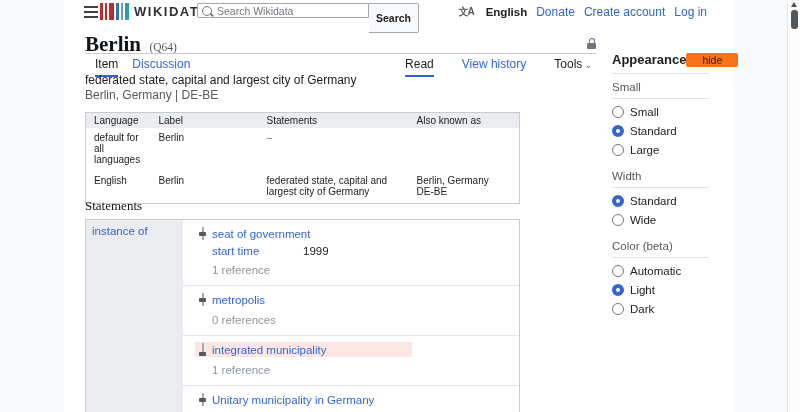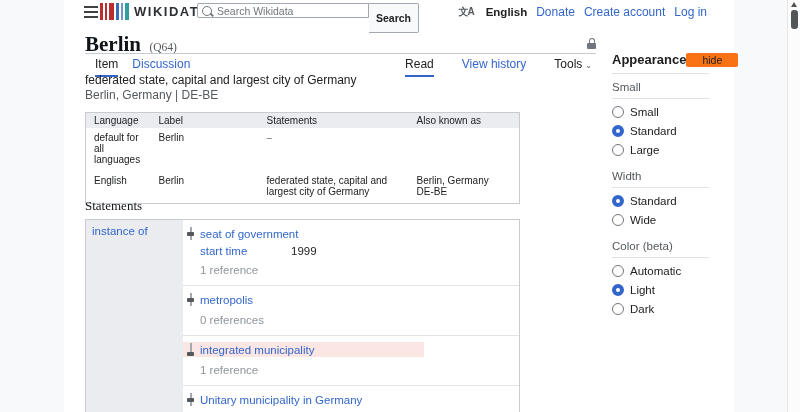--- a/index.html
+++ b/index.html
@@ -62,23 +62,23 @@
   .col-lang { width:65px; } .col-label { width:108px; } .col-desc { width:150px; }
   .dash { color:#72777d; }
 
   
   .stmt-heading { position:absolute; left:21px; top:198px; font-family:"Liberation Serif", serif;
     font-size:13px; color:#101418; font-weight:normal; }
   .stmt-group { position:absolute; left:21px; top:219px; width:435px; height:200px;
     border:1px solid #c8ccd1; display:flex; background:#fff; }
   .stmt-prop { width:97px; background:#eaecf0; padding:5px 6px; font-size:11.5px; flex:0 0 auto; }
   .stmt-main { flex:1; display:flex; flex-direction:column; }
-  .stmt-row { padding:6px 0 9px; border-bottom:1px solid #e2e5e8; }
+  .stmt-row { padding:6px 12px 9px; border-bottom:1px solid #e2e5e8; }
   .snak { display:flex; align-items:center; padding:1px 0 1px 4px; }
-  .snak.deprecated-bg { background:#fbe6e4; width:241px; margin-bottom:1px; }
+  .snak.deprecated-bg { background:#fbe6e4; width:217px; margin-bottom:1px; }
   .rank-icon { width:7px; height:13px; margin-right:6px; position:relative; flex:0 0 auto; }
   .rank-track { position:absolute; left:2.5px; top:0; width:2px; height:13px; background:#a2a9b1; }
   .rank-marker { position:absolute; left:0; width:7px; height:4px; background:#54595d; border-radius:1px; }
   .rank-normal .rank-marker { top:4.5px; }
   .rank-deprecated .rank-marker { bottom:0; }
   .snak-link { font-size:11.5px; }
   .qualifier { padding-left:17px; margin-top:4px; font-size:11.5px; display:flex; }
   .qual-prop { width:91px; flex:0 0 auto; }
   .qual-value { color:#202122; }
   .refs { padding-left:17px; margin-top:7px; font-size:11.5px; color:#8f959b; cursor:pointer; }

